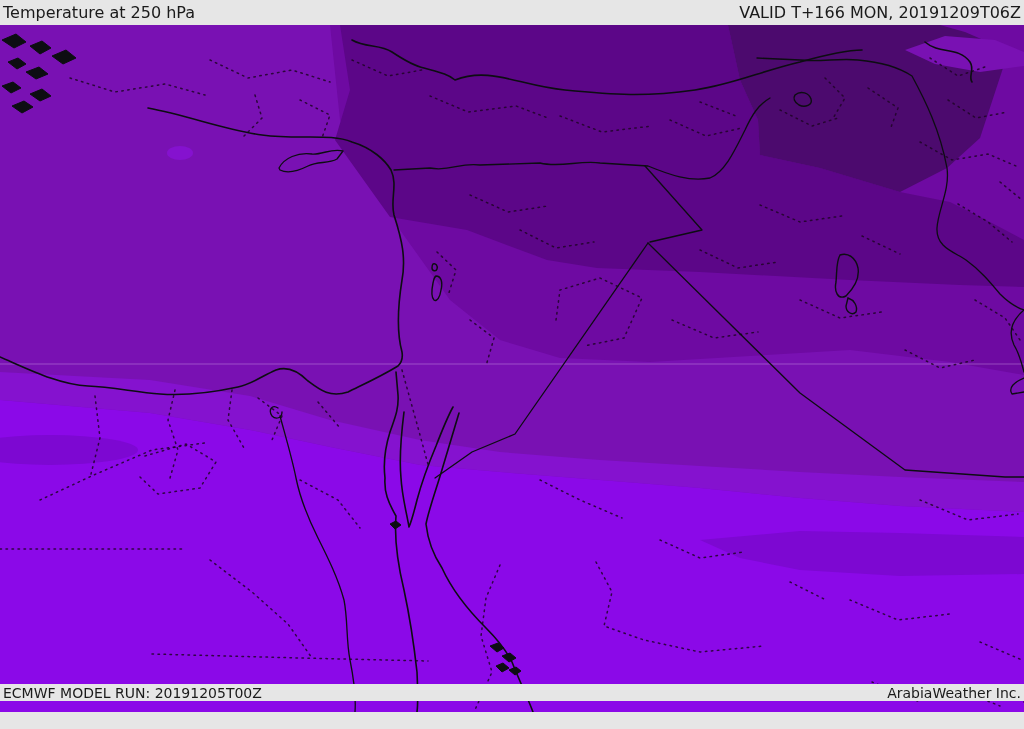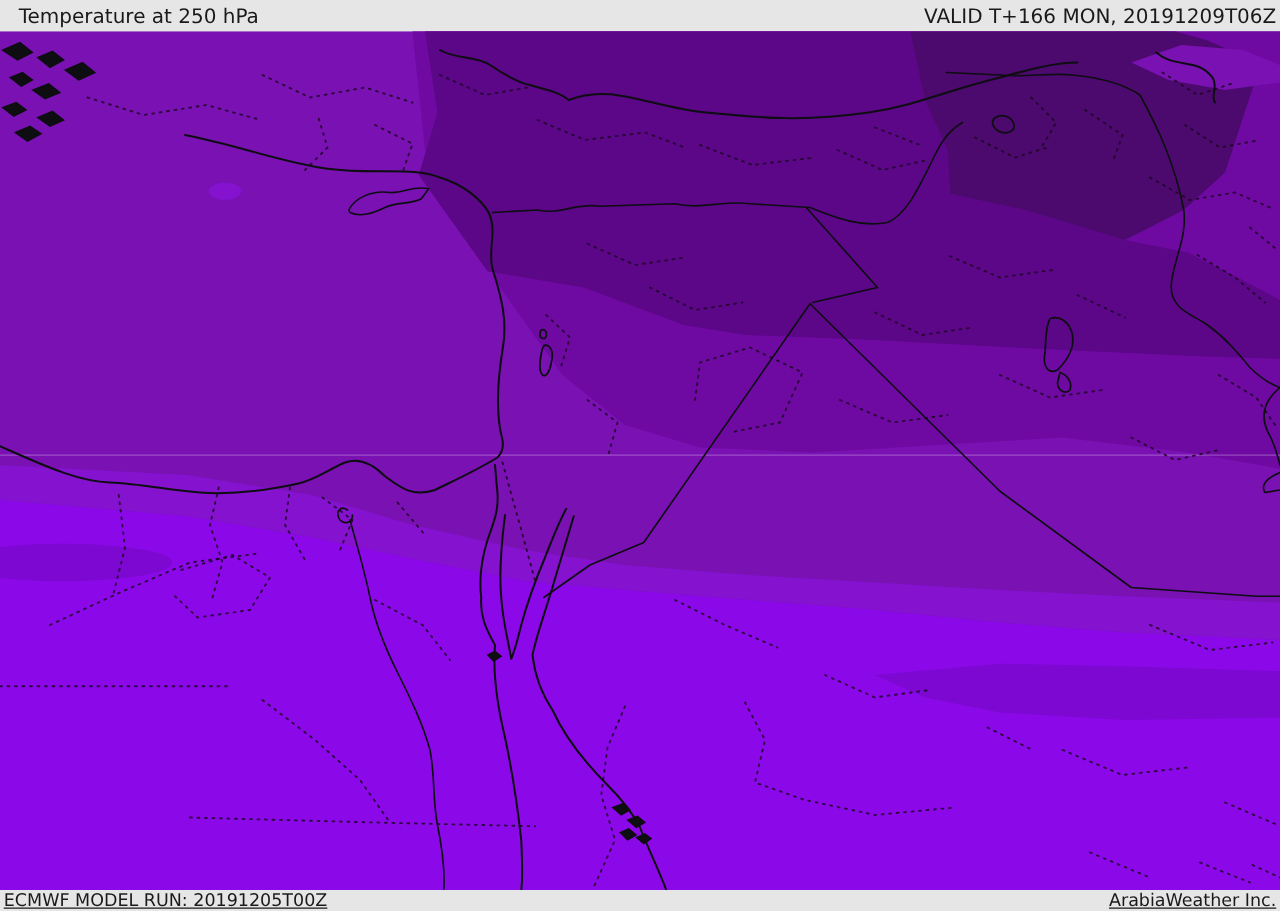--- a/index.html
+++ b/index.html
@@ -6,22 +6,22 @@
   .screen{
     position:relative;width:1024px;height:729px;overflow:hidden;
     font-family:"DejaVu Sans","Liberation Sans",sans-serif;
     background:var(--bar_bg,#e6e6e6);
   }
   .bar{
     position:absolute;left:0;width:1024px;background:var(--bar_bg,#e6e6e6);
     color:var(--text,#1a1a1a);display:flex;justify-content:space-between;
     align-items:center;box-sizing:border-box;
   }
-  .bar.top{top:0;height:25px;font-size:16px;padding:0 3px 0 15px;}
-  .bar.bottom{top:712px;height:17px;font-size:14px;padding:0 3px;text-decoration:underline;}
+  .bar.top{top:0;height:25px;font-size:16px;padding:0 3px 0 3px;}
+  .bar.bottom{top:684px;height:17px;font-size:14px;padding:0 3px;}
   .map-wrap{position:absolute;top:25px;left:0;width:1024px;height:687px;}
   svg{display:block;}
   .coast{fill:none;stroke:var(--coast,#0d0d12);stroke-width:1.6;stroke-linejoin:round;stroke-linecap:round;}
   .coast.thin{stroke-width:1.3;}
   .island{fill:var(--coast,#0d0d12);stroke:var(--coast,#0d0d12);stroke-width:1;}
   .lake{fill:none;stroke:var(--coast,#0d0d12);stroke-width:1.4;}
   .admin{fill:none;stroke:var(--admin,#1f0526);stroke-width:1.5;stroke-dasharray:1.5 4.5;stroke-linecap:round;opacity:.85;}
   .grat{fill:none;stroke:var(--graticule,#d8b4e8);stroke-width:1;opacity:.35;}
 </style>
 </head>

